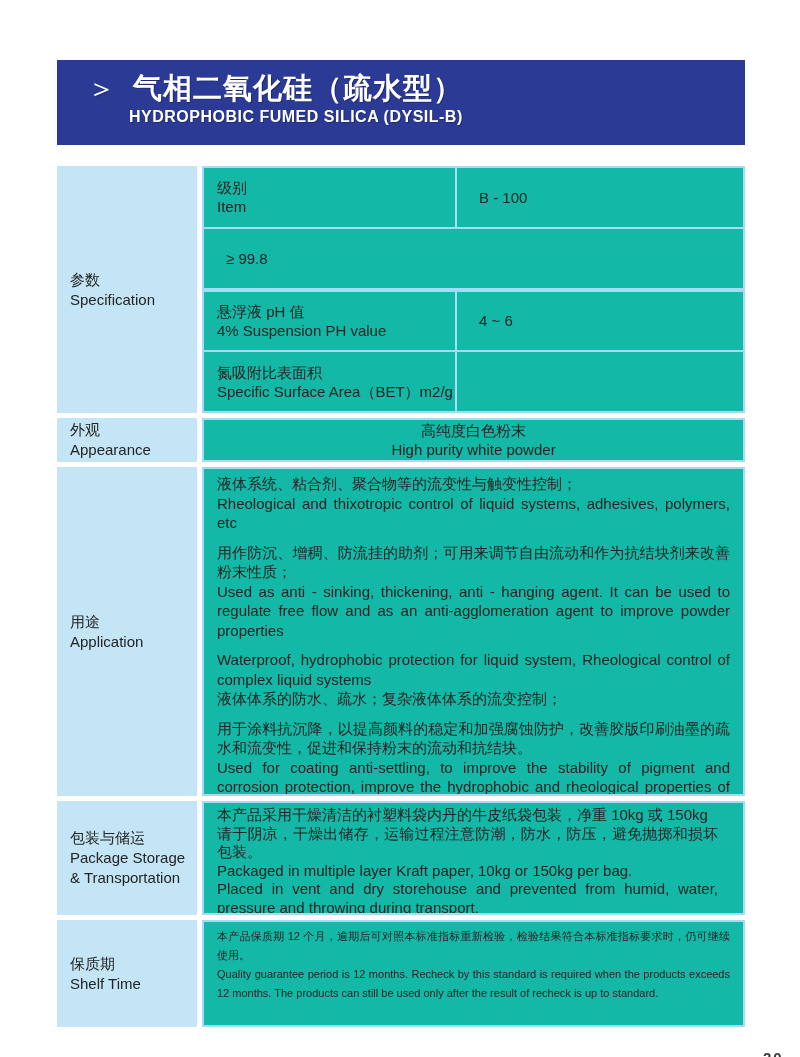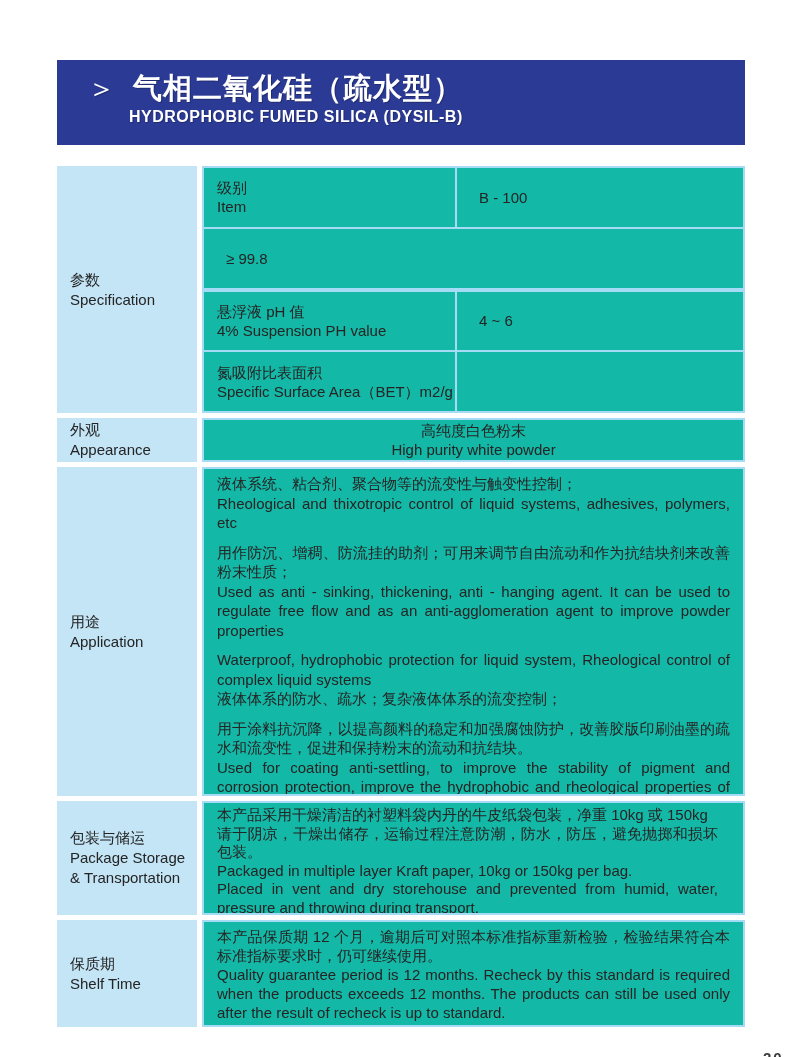--- a/index.html
+++ b/index.html
@@ -42,21 +42,21 @@
   
   .appearance-body { height:100%; display:flex; flex-direction:column; justify-content:center;
                      align-items:center; text-align:center; font-size:15px; line-height:19px; }
 
   
   .app-body { padding:5px 13px 0 13px; font-size:15px; line-height:19.5px; text-align:justify; }
   .app-body .para { margin-bottom:10px; }
 
   
   .pkg-body { padding:3px 25px 0 13px; font-size:15px; line-height:18.5px; text-align:justify; }
-  .shelf-body { padding:5px 13px 0 13px; font-size:15px; line-height:19px; text-align:justify; }
+  .shelf-body { padding:5px 13px 0 13px; font-size:11px; line-height:19px; text-align:justify; }
 
   
   .page-number { position:absolute; left:763px; top:1049px; font-size:15px; font-weight:700;
                  color:#3c3c3c; letter-spacing:2px; }
 </style>
 </head>
 <body>
 
 <div class="page">
 

